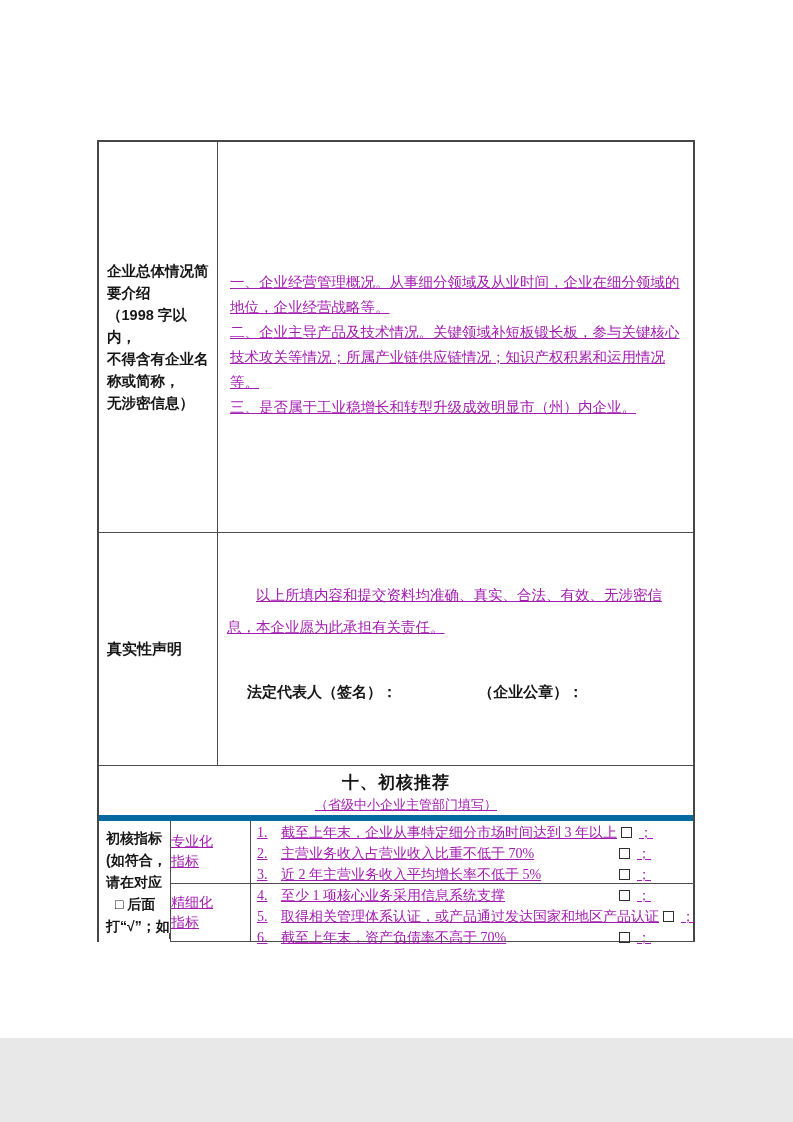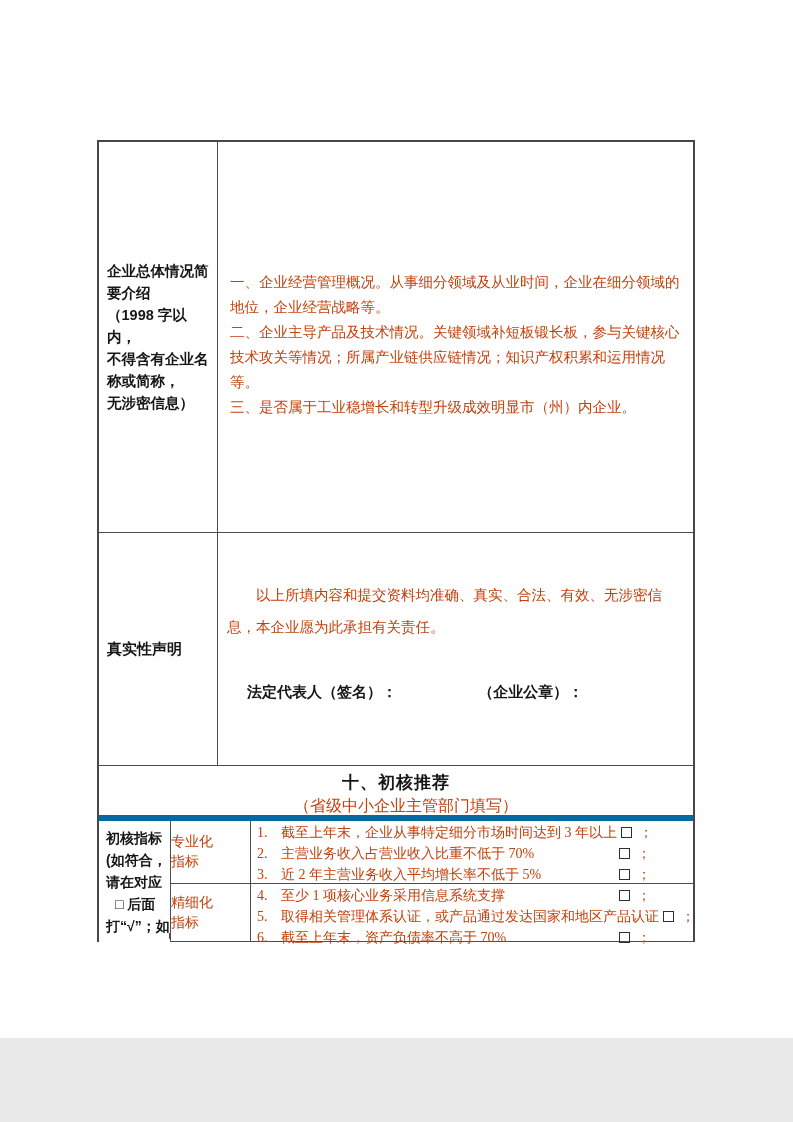--- a/index.html
+++ b/index.html
@@ -6,21 +6,21 @@
   #page{
     position:relative;
     width:793px;height:1038px;
     background:#ffffff;
     margin:0 auto;
     overflow:hidden;
     font-family:"Liberation Serif",serif;
     color:#161616;
   }
   .hei{font-family:"Liberation Sans",sans-serif;font-weight:bold;color:#161616;}
-  .song{font-family:"Liberation Serif",serif;color:#c2410c;}
+  .song{font-family:"Liberation Serif",serif;color:#a21caf;text-decoration:underline;}
 
   #form-table{
     position:absolute;left:97px;top:140px;width:598px;
     border:2px solid #474747;border-bottom:none;
     box-sizing:border-box;
   }
   .trow{display:flex;box-sizing:border-box;}
   .cell{box-sizing:border-box;}
 
   
@@ -44,21 +44,21 @@
   #row-auth .cnt{flex:1;padding:0 14px 0 9px;}
   #auth-statement{margin-top:46px;font-size:14.5px;line-height:32px;text-indent:2em;}
   #sign-line{margin-top:40px;font-size:15px;margin-left:20px;}
   #seal-label{margin-left:77px;}
 
   
   #review-header{
     border-top:1px solid #4d4d4d;height:49px;text-align:center;overflow:hidden;
   }
   #review-title{font-size:17px;letter-spacing:1px;margin-top:5px;}
-  #review-subtitle{font-size:16px;margin-top:2px;padding-left:20px;}
+  #review-subtitle{font-size:13px;margin-top:2px;padding-left:20px;}
 
   
   #criteria{
     display:grid;
     grid-template-columns:72px 80px 1fr;
     grid-template-rows:63px 58px;
     border-top:6px solid #0369a1;
   }
   #criteria .cA{
     grid-row:1/3;border-right:1px solid #4d4d4d;

